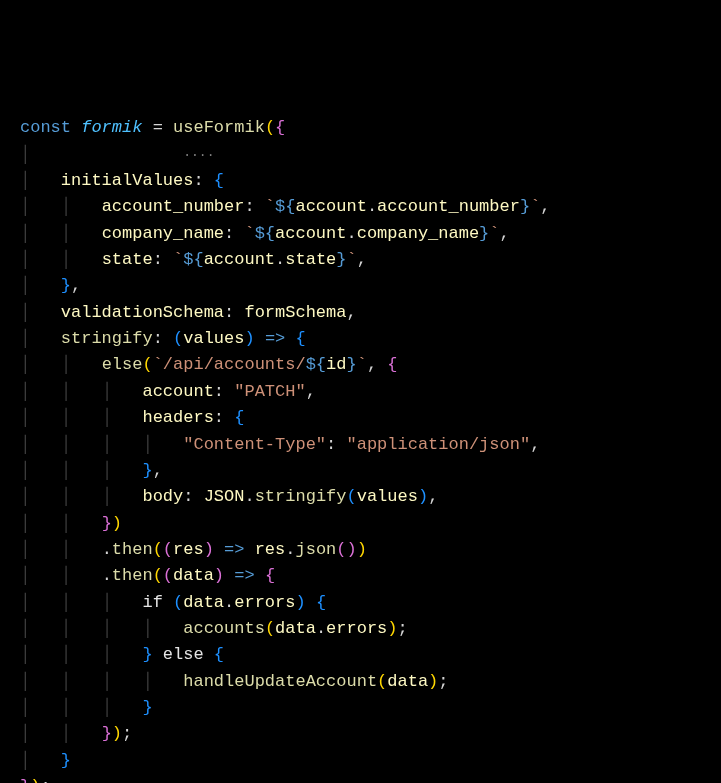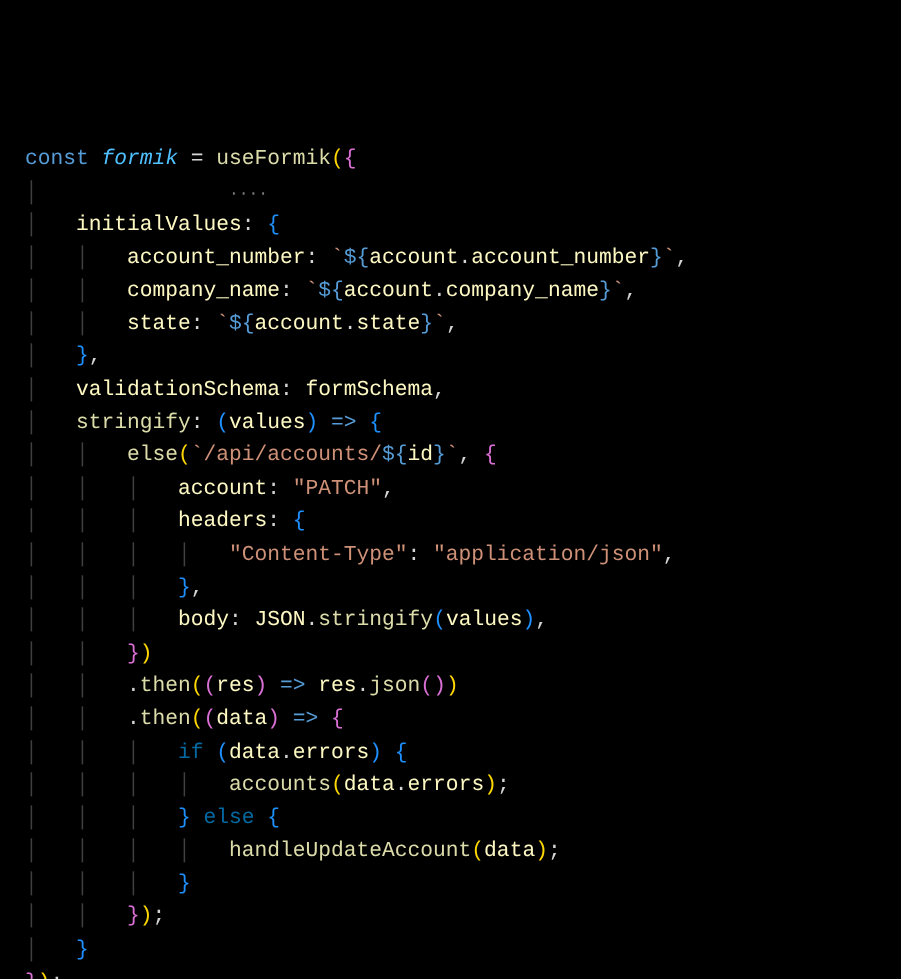--- a/index.html
+++ b/index.html
@@ -16,21 +16,21 @@
     .const { color: #4fc1ff; font-style: italic; }
     .func { color: #dcdcaa; }
     .prop { color: #fef9c3; }
     .brace { color: #da70d6; }
     .brace2 { color: #1e90ff; }
     .brace3 { color: #ffd700; }
     .str { color: #ce9178; }
     .tmpl { color: #569cd6; }
     .arrow { color: #569cd6; }
     .guide { color: #404040; }
-    .ctrl { color: #0369a1; font-family: Liberation Mono, monospace; }
+    .ctrl { color: #e5e5e5; font-family: Liberation Mono, monospace; }
     .dots { color: #808080; font-size: 13px; }
   </style>
 </head>
 <body>
 
 
 
 <div><span><span class="kw">const</span> <span class="const">formik</span> <span>=</span> <span class="func">useFormik</span><span class="brace3">(</span><span class="brace">{</span></span>
 <span><span class="guide">│</span>               <span class="dots">····</span></span>
 <span><span class="guide">│</span>   <span class="prop">initialValues</span><span>:</span> <span class="brace2">{</span></span>

